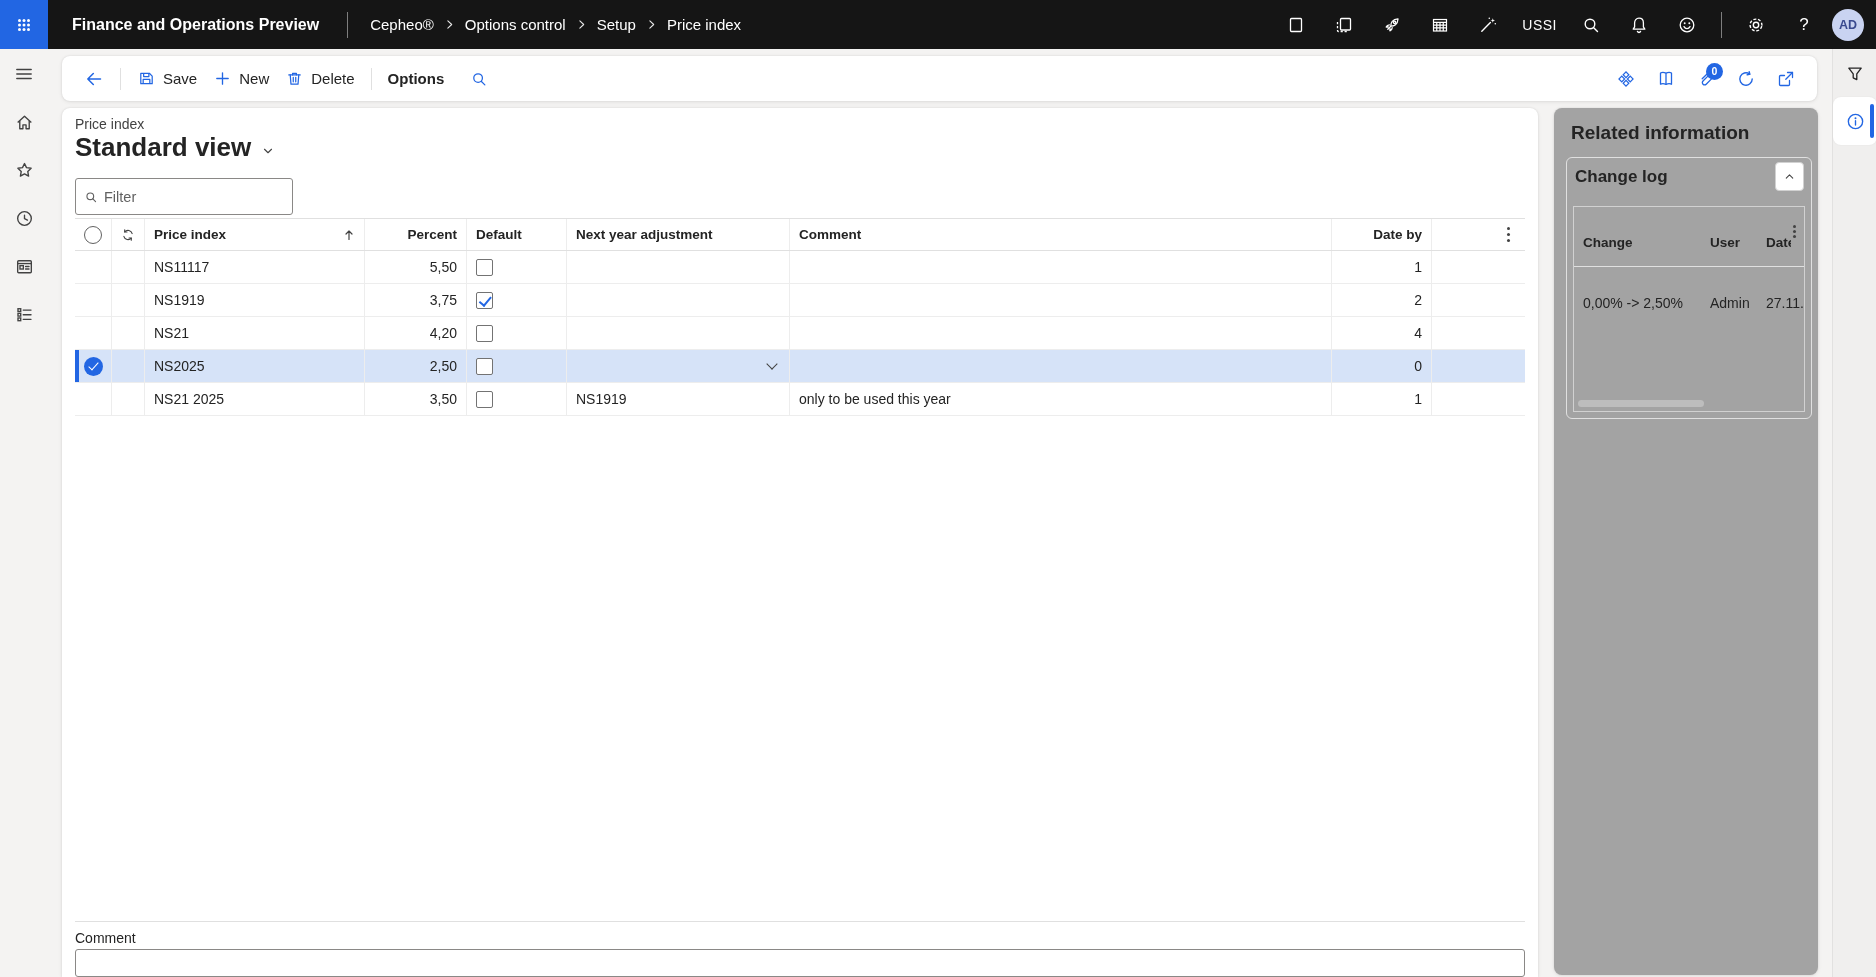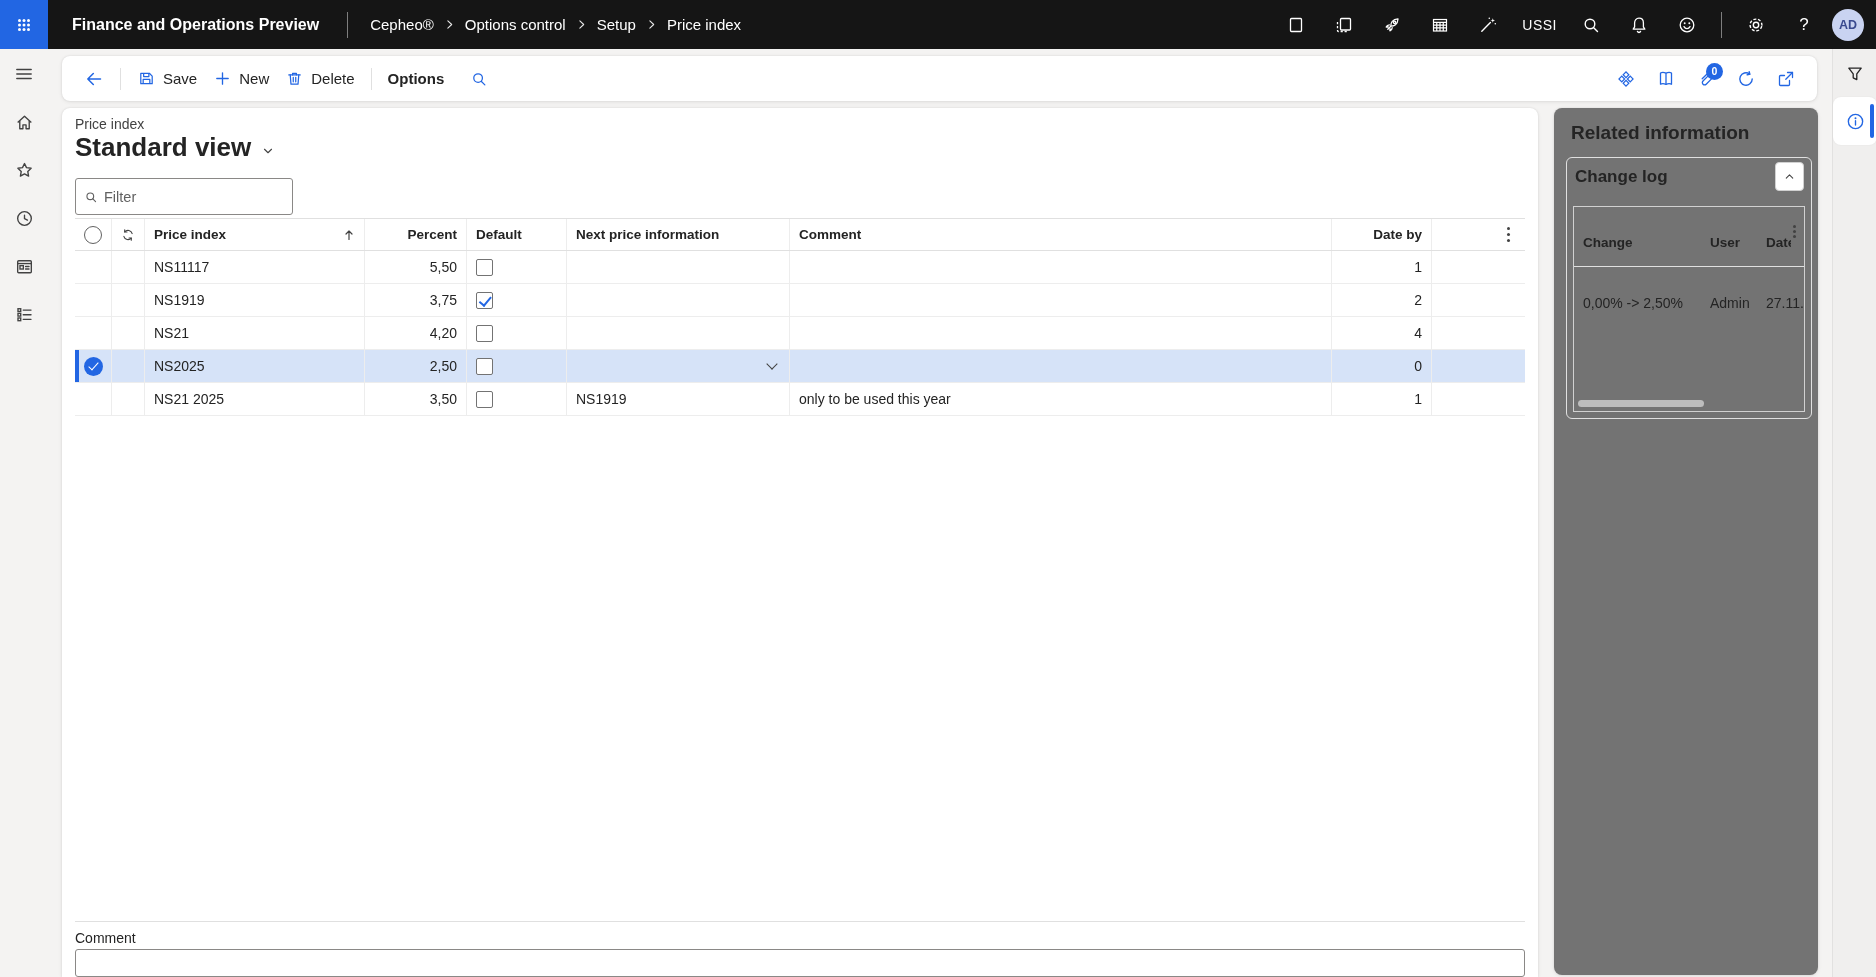--- a/index.html
+++ b/index.html
@@ -80,21 +80,21 @@
   .row-check::after { content:""; position:absolute; left:7px; top:3.5px; width:4px; height:9px; border:solid #fff; border-width:0 1.8px 1.8px 0; transform:rotate(42deg); }
   .npa-chevron { display:none; width:8px; height:8px; border:solid #424242; border-width:0 1.4px 1.4px 0; transform:rotate(45deg); margin:-4px 4px 0 0; flex:none; }
   .grid-row.selected .npa-chevron { display:inline-block; }
   .more-dots { width:3px; height:3px; border-radius:50%; background:#424242; box-shadow:0 6px 0 #424242, 0 12px 0 #424242; margin:-12px 6px 0 0; cursor:pointer; }
 
   
   .detail-label { position:absolute; left:13px; top:822px; font-size:14px; color:#242424; }
   .detail-input { position:absolute; left:13px; top:841px; width:1450px; height:28px; border:1px solid #8a8886; border-radius:3px; font-size:14px; font-family:inherit; padding:0 8px; outline:none; }
 
   
-  .rel-panel { position:absolute; left:1554px; top:108px; width:264px; height:867px; background:#737373; border-radius:8px; box-shadow:0 0 2px rgba(0,0,0,.10), 0 1px 4px rgba(0,0,0,.08); }
+  .rel-panel { position:absolute; left:1554px; top:108px; width:264px; height:867px; background:#a3a3a3; border-radius:8px; box-shadow:0 0 2px rgba(0,0,0,.10), 0 1px 4px rgba(0,0,0,.08); }
   .rel-title { position:absolute; left:17px; top:14px; font-size:19px; font-weight:700; color:#242424; }
   .cl-box { position:absolute; left:12px; top:49px; width:246px; height:262px; border:1px solid #e0e0e0; border-radius:6px; }
   .cl-title { position:absolute; left:8px; top:9px; font-size:17px; font-weight:700; color:#242424; }
   .cl-collapse { position:absolute; right:7px; top:4px; width:29px; height:29px; border:1px solid #d1d1d1; border-radius:4px; background:#fff; display:flex; align-items:center; justify-content:center; color:#424242; cursor:pointer; }
   .cl-table { position:absolute; left:6px; right:6px; top:48px; bottom:6px; border:1px solid #d1d1d1; overflow:hidden; }
   .cl-hrow, .cl-row { display:flex; align-items:flex-start; height:32px; padding:0 0 0 9px; font-size:13.5px;margin-top:28px; }
   .cl-hrow { font-weight:700; border-bottom:1px solid #e0e0e0; }
   .cl-row { font-size:14px; }
   .cl-c-change { width:127px; flex:none; overflow:hidden; white-space:nowrap; }
   .cl-c-user { width:56px; flex:none; overflow:hidden; white-space:nowrap; }
@@ -441,21 +441,21 @@
         <span>Price index</span>
         <span class="sort-arrow">
             <svg width="12" height="12" viewBox="0 0 12 12" fill="none" stroke="currentColor" stroke-width="1.2" stroke-linecap="round" stroke-linejoin="round">
               <path d="M6 10.5 V2 M3 5 L6 2 L9 5"></path>
             </svg>
           </span>
       </div>
       <div class="cell c-percent">Percent</div>
       <div class="cell c-default">Default</div>
       <div class="cell c-npa">
-          <span>Next price information</span>
+          <span>Next year adjustment</span>
         </div>
       <div class="cell c-comment">Comment</div>
       <div class="cell c-used">Date by</div>
       <div class="cell c-filler">
           <span class="more-dots"></span>
         </div>
     </div>
     <div>
         <div class="grid-row">
     <div class="cell c-select"></div>

